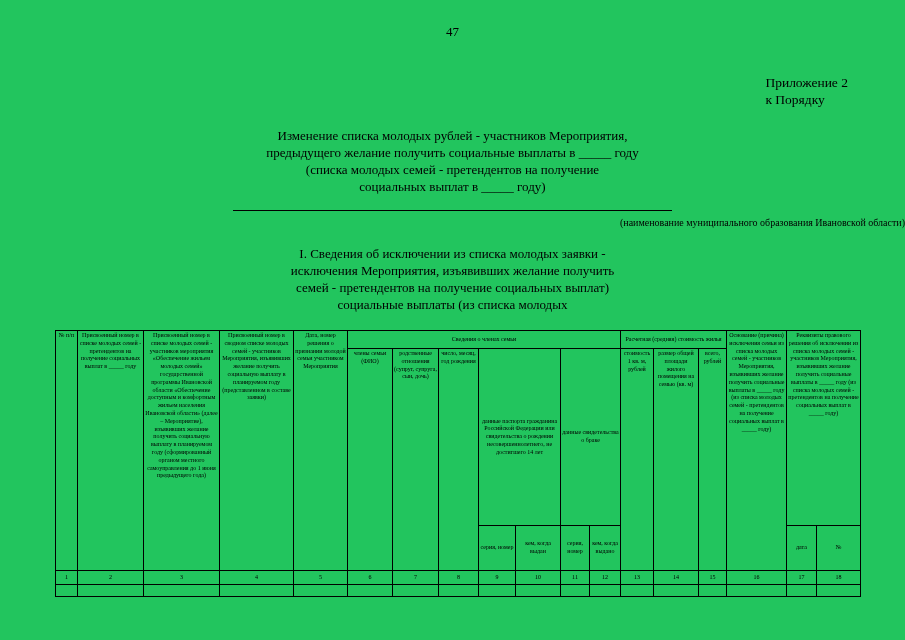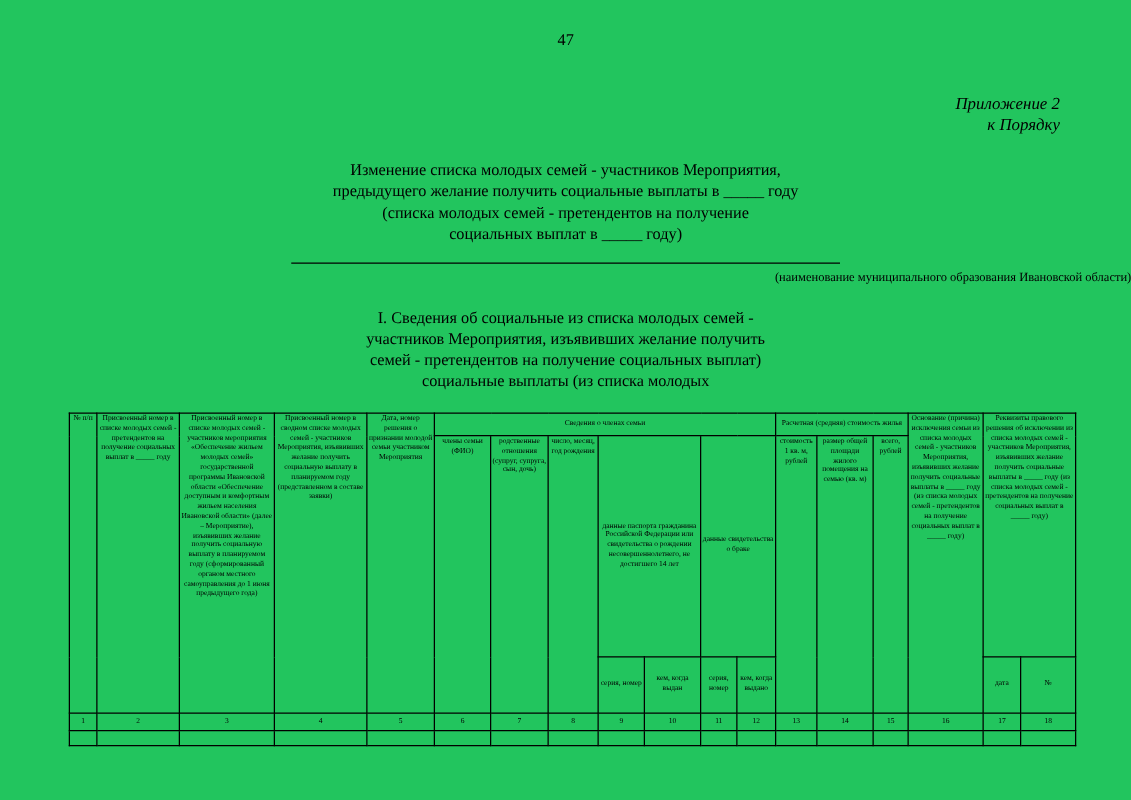--- a/index.html
+++ b/index.html
@@ -6,21 +6,21 @@
   html,body { background:#fff; }
   body {
     width:905px; height:640px;
     font-family:"Liberation Serif", serif;
     color:#000;
     position:relative;
     overflow:hidden;
   }
   .page { position:relative; width:905px; height:640px; background:#22c55e; }
   .page-number { position:absolute; top:24px; left:0; right:0; text-align:center; font-size:13px; }
-  .appendix { position:absolute; top:74px; right:57px; text-align:right; font-size:13.5px; line-height:17px;font-style:italic; }
+  .appendix { position:absolute; top:74px; right:57px; text-align:left; font-size:13.5px; line-height:17px; }
   .title { position:absolute; top:127px; left:0; right:0; text-align:center; font-size:13px; line-height:17px; }
   .fill-line { position:absolute; top:194px; left:233px; width:439px; height:17px; border-bottom:1px solid #000; }
   .caption { position:absolute; top:217px; left:0; right:0; text-align:right; font-size:10px; }
   .section { position:absolute; top:245px; left:0; right:0; text-align:center; font-size:13px; line-height:17px; }
 
   table.main {
     position:absolute; top:330px; left:55px;
     width:805px;
     border-collapse:collapse;
     table-layout:fixed;
@@ -49,32 +49,32 @@
 <div class="page">
 
   <div class="page-number">47</div>
 
   <div class="appendix">
     <div>Приложение 2</div>
     <div>к Порядку</div>
   </div>
 
   <div class="title">
-    <div>Изменение списка молодых семей - участников Мероприятия,</div>
+    <div>Изменение списка молодых рублей - участников Мероприятия,</div>
     <div>предыдущего желание получить социальные выплаты в _____ году</div>
     <div>(списка молодых семей - претендентов на получение</div>
     <div>социальных выплат в _____ году)</div>
   </div>
 
   <div class="fill-line"></div>
   <div class="caption">(наименование муниципального образования Ивановской области)</div>
 
   <div class="section">
-    <div>I. Сведения об социальные из списка молодых семей -</div>
-    <div>участников Мероприятия, изъявивших желание получить</div>
+    <div>I. Сведения об исключении из списка молодых заявки -</div>
+    <div>исключения Мероприятия, изъявивших желание получить</div>
     <div>семей - претендентов на получение социальных выплат)</div>
     <div>социальные выплаты (из списка молодых</div>
   </div>
 
   <table class="main">
     <colgroup>
       <col style="width:22px">
         <col style="width:66px">
         <col style="width:76px">
         <col style="width:74px">

